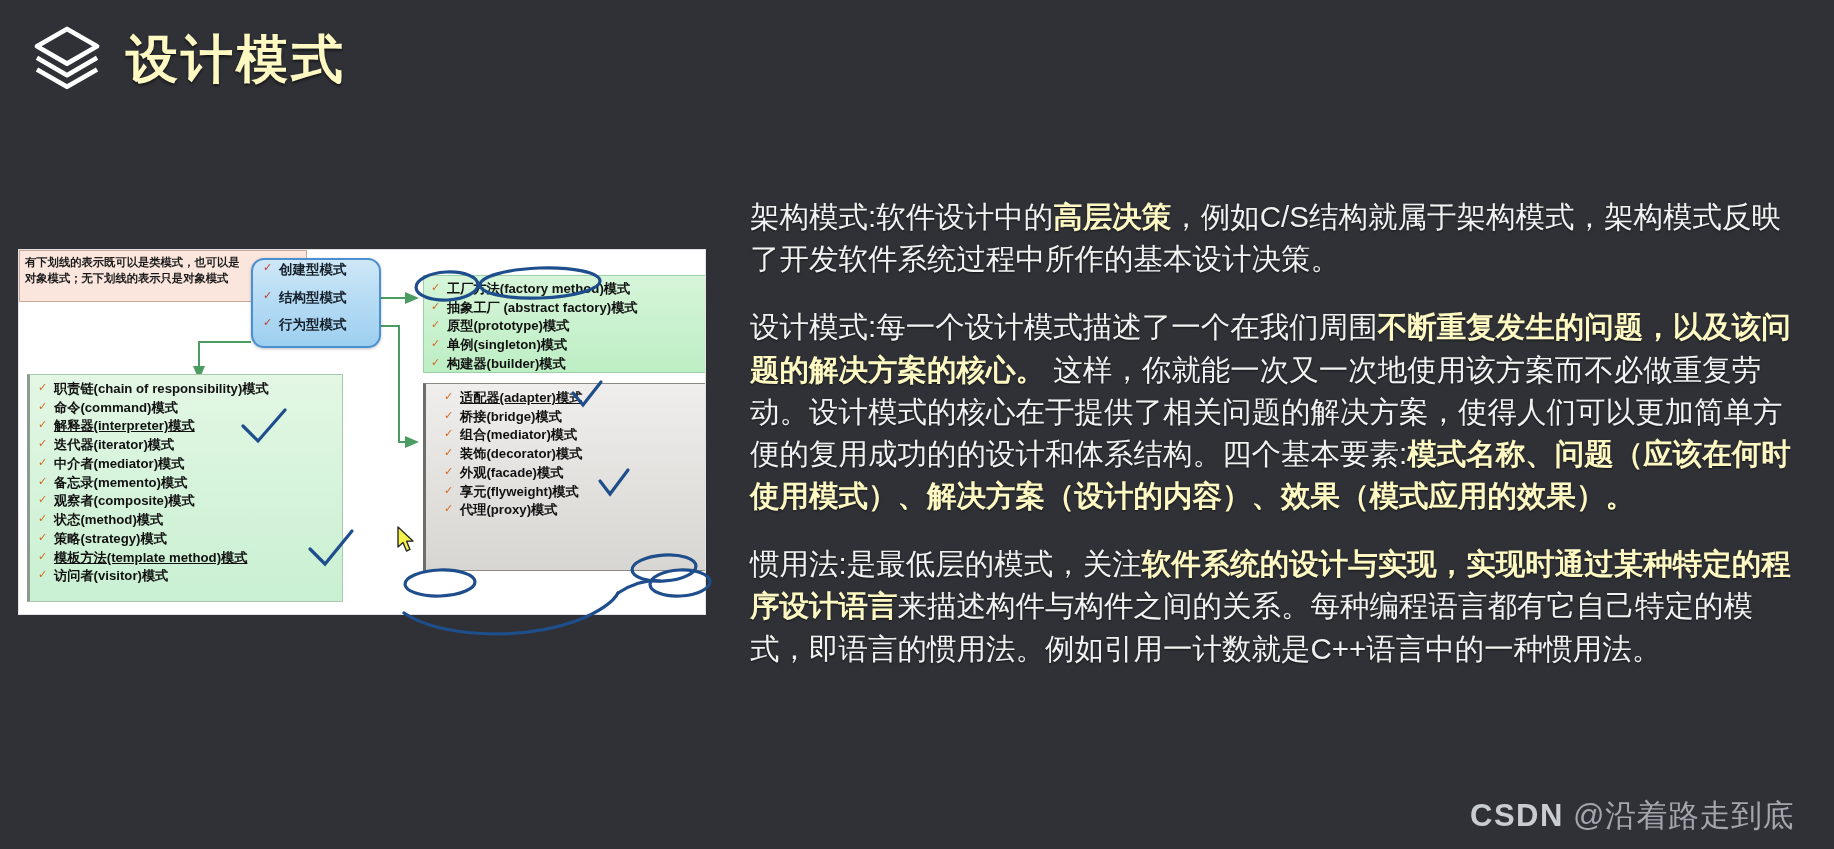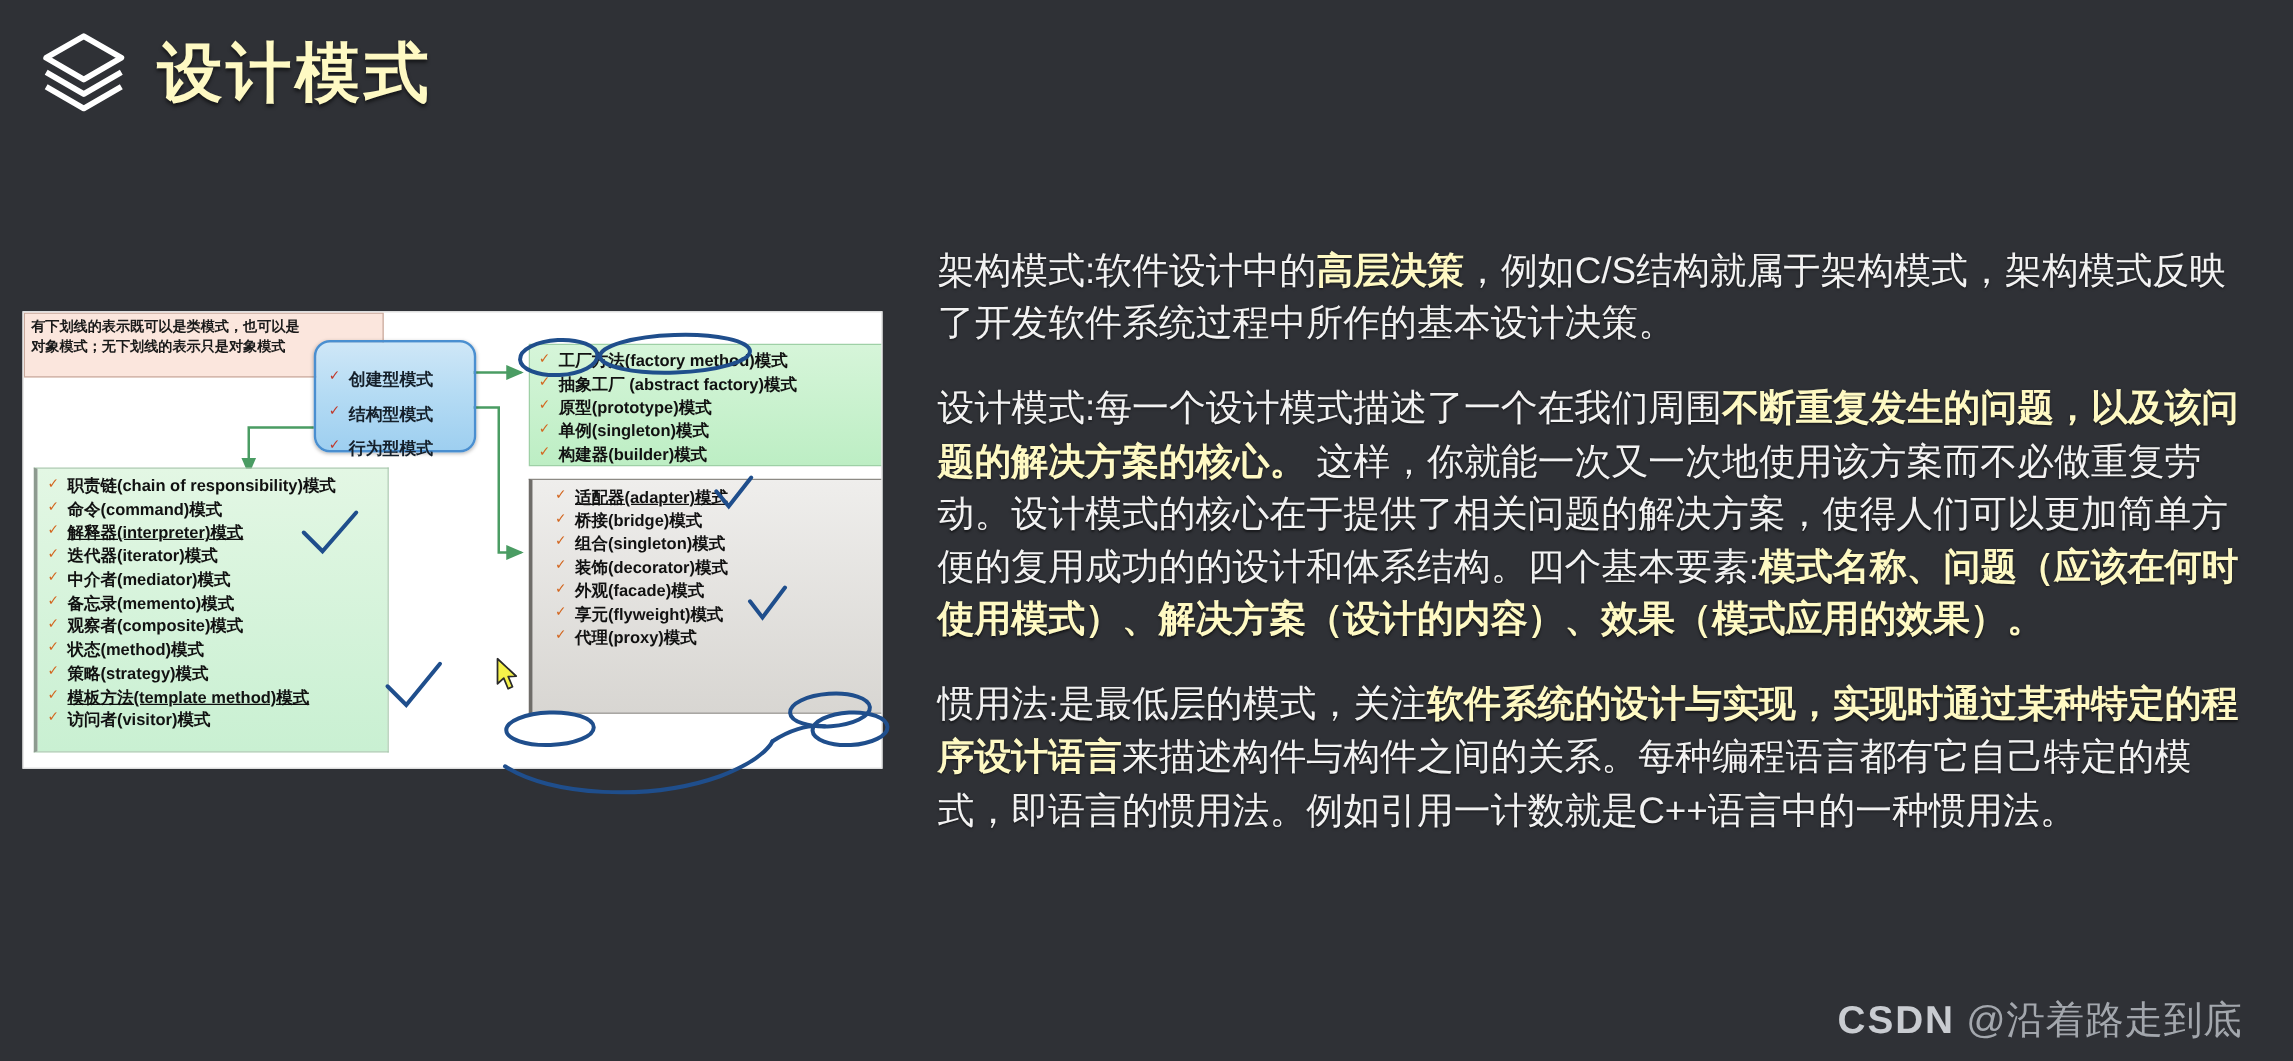--- a/index.html
+++ b/index.html
@@ -54,43 +54,43 @@
     position: absolute;
     left: 1px; top: 0px;
     color: #d3661f;
     font-size: 11px;
     font-weight: 700;
   }
   .u { text-decoration: underline; text-underline-offset: 1px; }
 
   
   #cat-box {
-    left: 232px; top: 22px;
+    left: 232px; top: 8px;
     width: 130px; height: 90px;
     background: linear-gradient(180deg,#cfe7f7 0%,#b6dcf4 45%,#9ecff0 100%);
     border: 2px solid #4a8fd0;
     border-radius: 13px;
     box-shadow: 0 1px 3px rgba(0,0,0,.25);
-    padding: 20px 0 0 9px;
+    padding: 0 0 0 9px;
   }
   #cat-box li { margin-bottom: 8.5px; font-size: 13.5px; color: #15202b; }
   #cat-box li::before { color: #c0392b; }
 
   
   #creational-box {
     left: 404px; top: 25px;
     width: 300px; height: 98px;
     background: linear-gradient(180deg,#d6f5d9 0%,#bdeec4 100%);
     border: 1px solid #9ed0a6;
     padding: 4px 0 0 6px;
   }
   
   #behavioral-box {
     left: 8px; top: 124px;
-    width: 284px; height: 228px;
+    width: 316px; height: 228px;
     background: linear-gradient(180deg,#e3f7e4 0%,#c9f0d2 100%);
     border: 1px solid #a9c9ae;
     border-left: 3px solid #8d9a8f;
     padding: 5px 0 0 7px;
   }
   
   #structural-box {
     left: 404px; top: 133px;
     width: 290px; height: 188px;
     background: linear-gradient(180deg,#efeeec 0%,#d8d6d2 100%);
@@ -216,21 +216,21 @@
         <li>策略(strategy)模式</li>
         <li class="u">模板方法(template method)模式</li>
         <li>访问者(visitor)模式</li>
       </ul>
     </div>
 
     <div class="box" id="structural-box">
       <ul>
         <li class="u">适配器(adapter)模式</li>
         <li>桥接(bridge)模式</li>
-        <li>组合(singleton)模式</li>
+        <li>组合(mediator)模式</li>
         <li>装饰(decorator)模式</li>
         <li>外观(facade)模式</li>
         <li>享元(flyweight)模式</li>
         <li>代理(proxy)模式</li>
       </ul>
     </div>
 
     <div id="note-box">
       <div>有下划线的表示既可以是类模式，也可以是</div>
       <div>对象模式；无下划线的表示只是对象模式</div>

